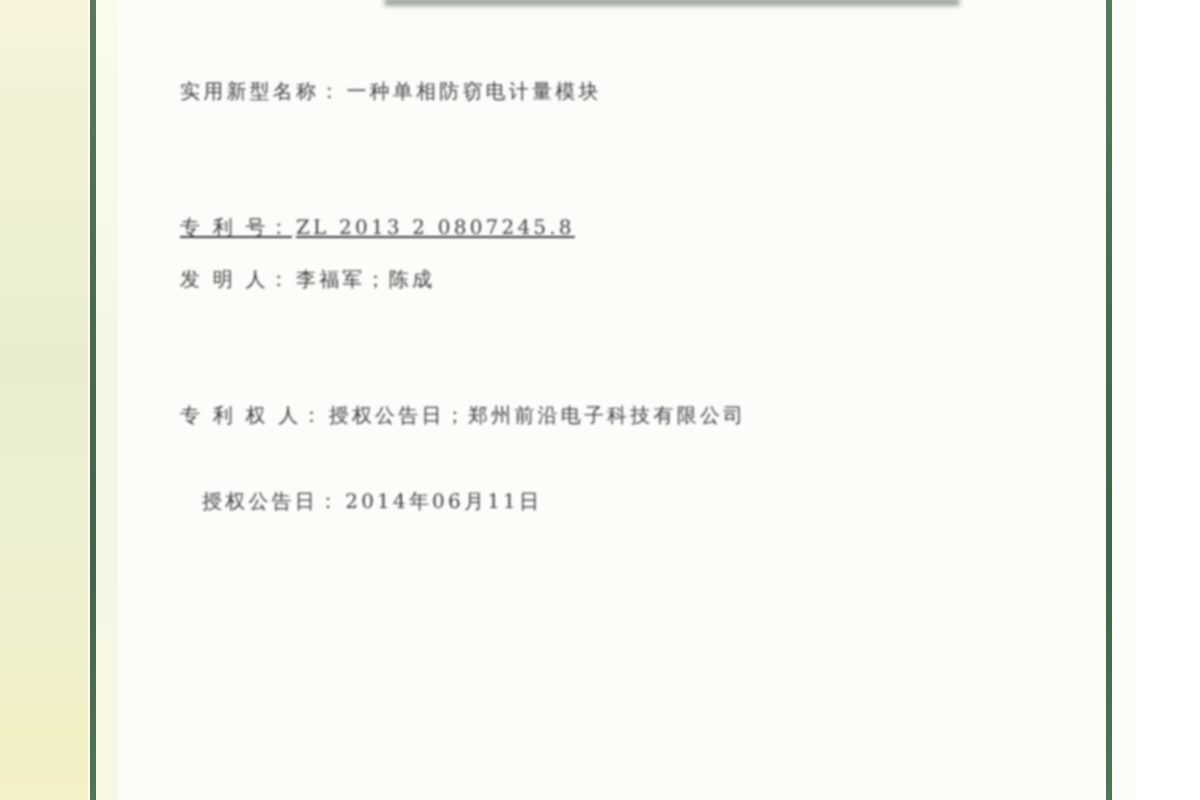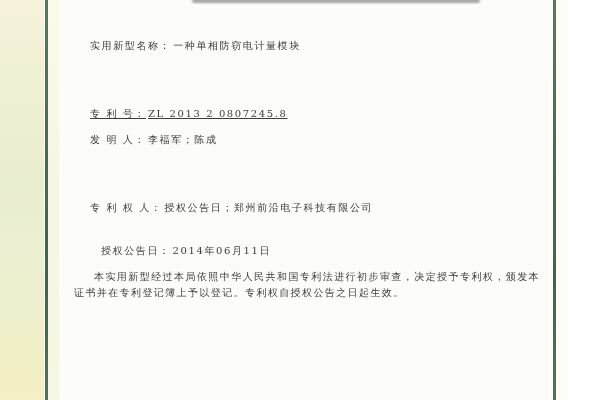--- a/index.html
+++ b/index.html
@@ -77,17 +77,16 @@
 
     <div class="field f4">
       <span class="lbl">专 利 权 人：</span><span class="val">授权公告日；郑州前沿电子科技有限公司</span>
     </div>
 
     <div class="field f5">
       <span class="lbl">授权公告日：</span><span class="val">2014年06月11日</span>
     </div>
 
     <div class="body-text">
-      <p>本实用新型经过本局依照中华人民共和国专利法进行初步审查，决定授予专利权，颁发本证书并在专利登记簿上予以登记。专利权自授权公告之日起生效。</p>
     </div>
 
   </div>
 </div>
 
 </body></html>

